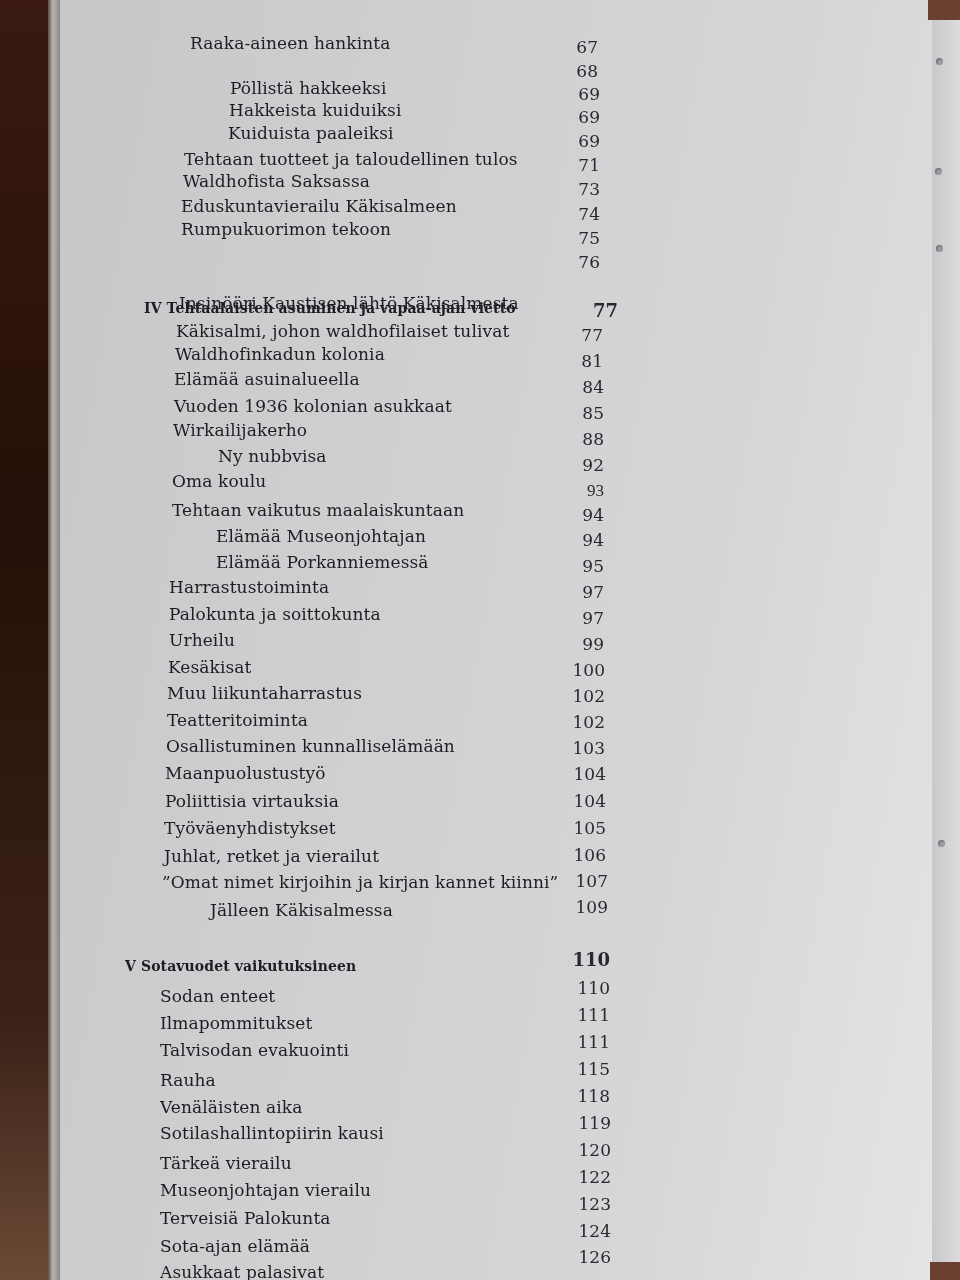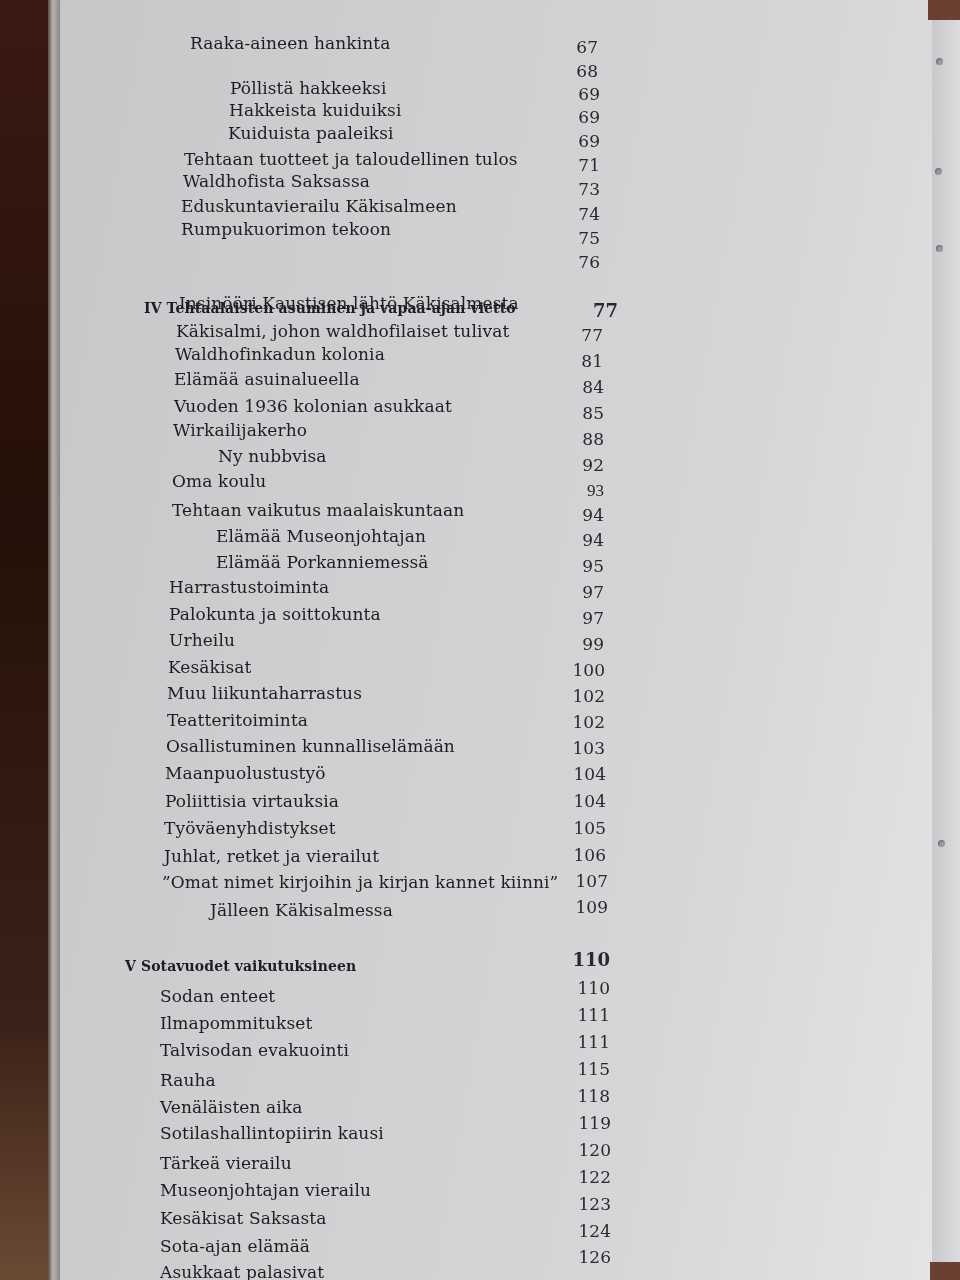--- a/index.html
+++ b/index.html
@@ -136,19 +136,19 @@
     <div class="entry" style="left: 160px; top: 1070px;">Rauha</div>
     <div class="pg" style="left: 560px; top: 1059px;">115</div>
     <div class="entry" style="left: 160px; top: 1097px;">Venäläisten aika</div>
     <div class="pg" style="left: 560px; top: 1086px;">118</div>
     <div class="entry" style="left: 160px; top: 1123px;">Sotilashallintopiirin kausi</div>
     <div class="pg" style="left: 561px; top: 1113px;">119</div>
     <div class="entry" style="left: 160px; top: 1153px;">Tärkeä vierailu</div>
     <div class="pg" style="left: 561px; top: 1140px;">120</div>
     <div class="entry" style="left: 160px; top: 1180px;">Museonjohtajan vierailu</div>
     <div class="pg" style="left: 561px; top: 1167px;">122</div>
-    <div class="entry" style="left: 160px; top: 1208px;">Kesäkisat Saksasta</div>
+    <div class="entry" style="left: 160px; top: 1208px;">Terveisiä Palokunta</div>
     <div class="pg" style="left: 561px; top: 1194px;">123</div>
     <div class="entry" style="left: 160px; top: 1236px;">Sota-ajan elämää</div>
     <div class="pg" style="left: 561px; top: 1221px;">124</div>
     <div class="pg" style="left: 561px; top: 1247px;">126</div>
     <div class="entry" style="left: 160px; top: 1262px;">Asukkaat palasivat</div>
   </div>
 
 </body></html>

